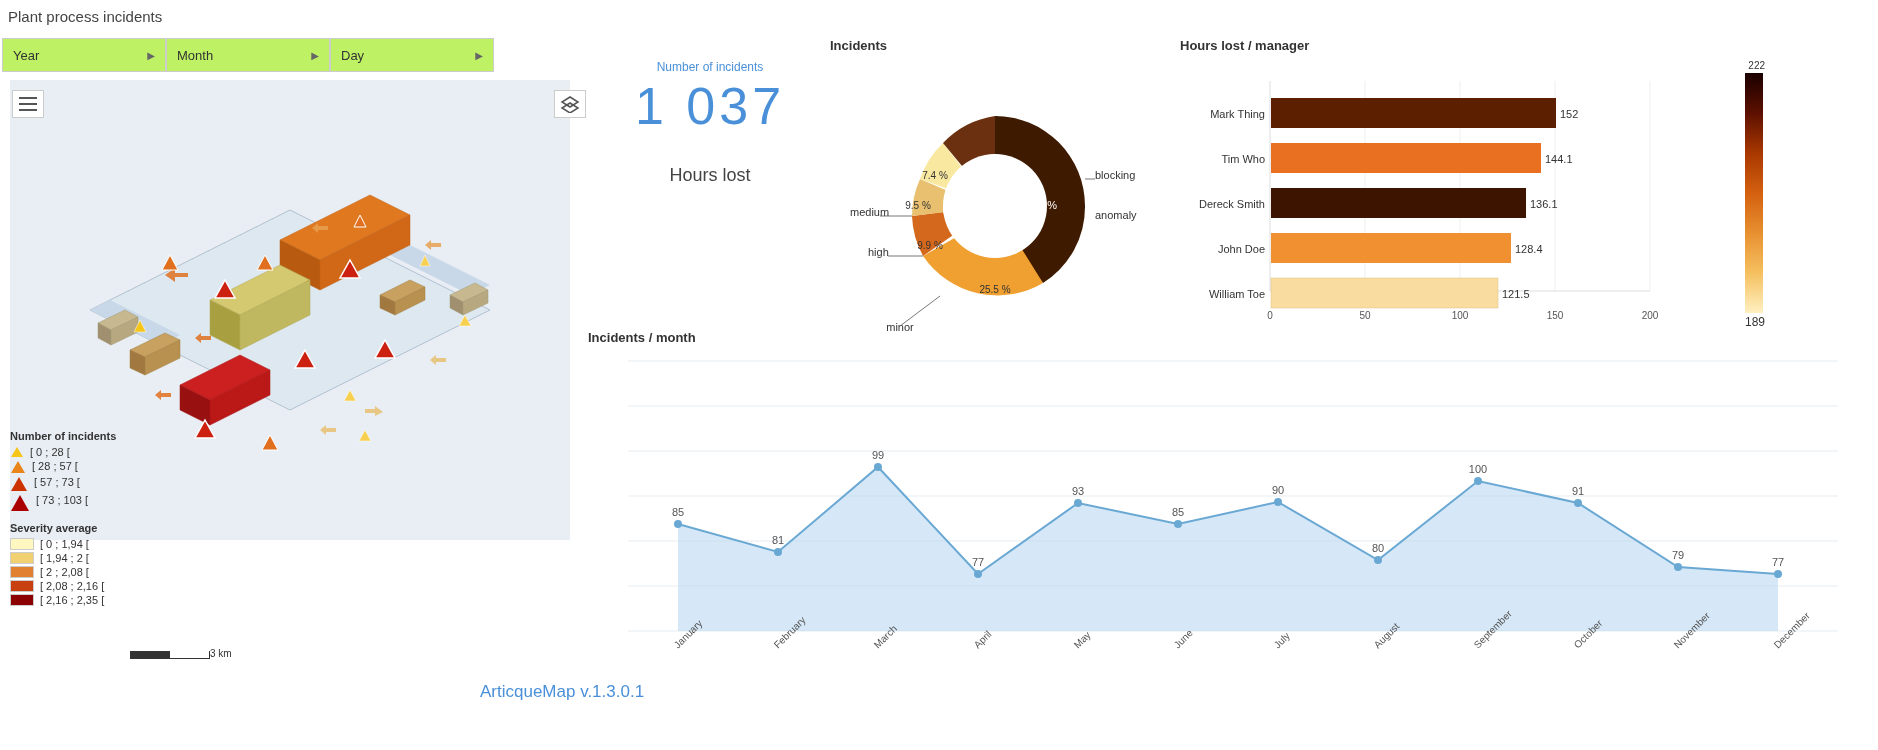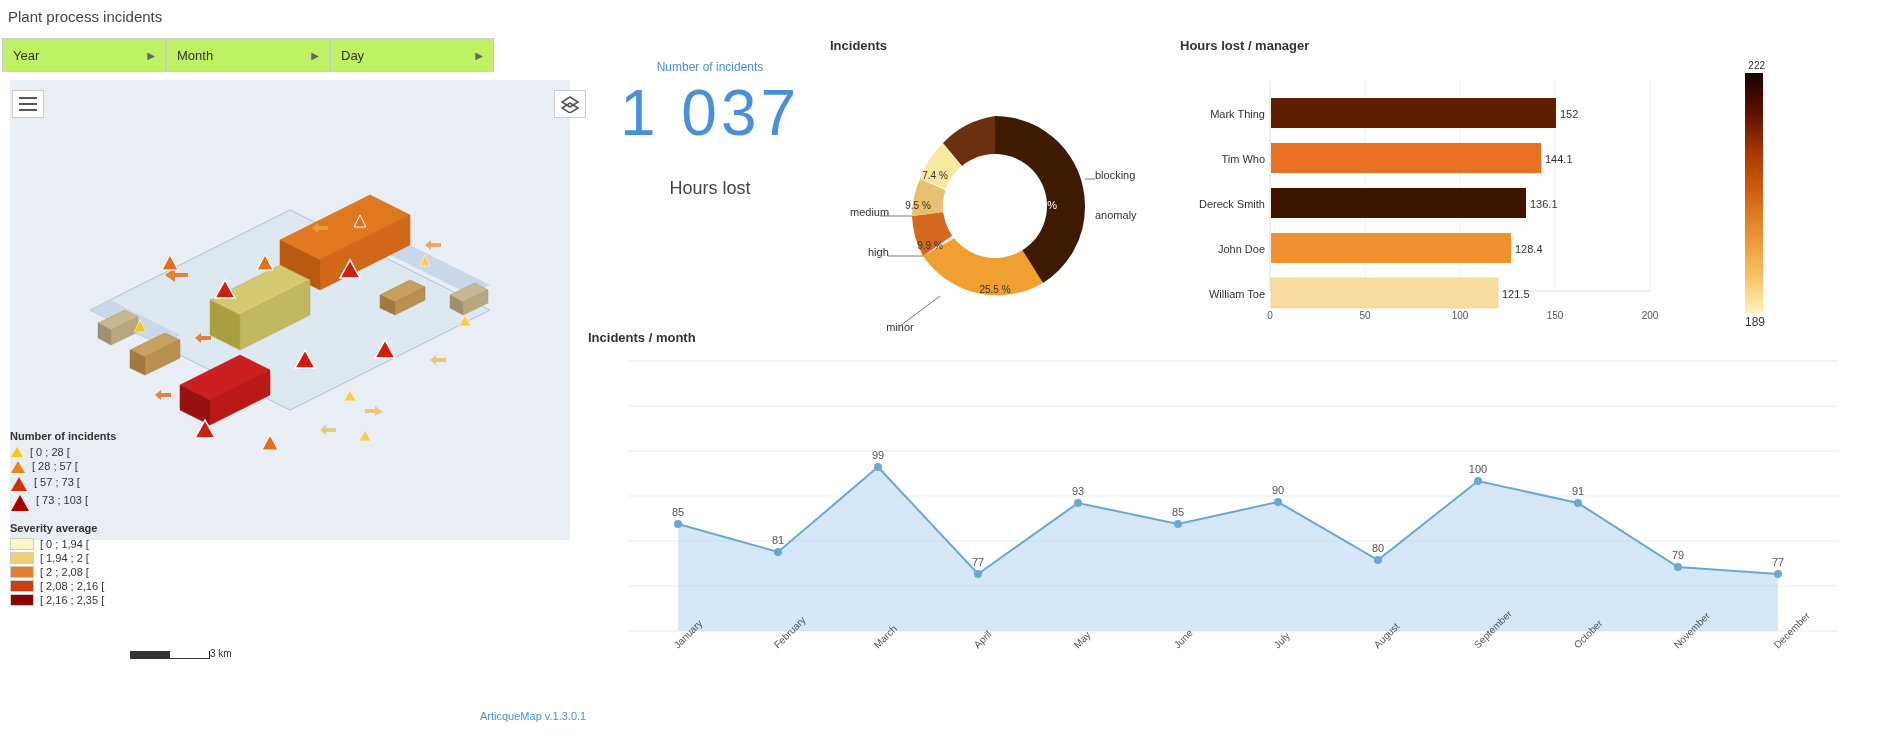--- a/index.html
+++ b/index.html
@@ -134,42 +134,41 @@
       border: 1px solid #333;
       border-top: none;
       background: linear-gradient(to right, #333 50%, #fff 50%);
     }
 
     
     .attribution {
       position: absolute;
       top: 682px;
       left: 480px;
-      font-size: 11px;
+      font-size: 17px;
       color: #4a90d9;
       cursor: pointer;
-      margin-top: 28px;
     }
 
     
     .kpi-section {
       position: absolute;
       top: 60px;
       left: 610px;
       width: 200px;
     }
     .kpi-label {
       color: #4a90d9;
       font-size: 12px;
       text-align: center;
       margin-bottom: 4px;
     }
     .kpi-value {
       color: #4a90d9;
-      font-size: 64px;
+      font-size: 52px;
       font-weight: 300;
       text-align: center;
       letter-spacing: 4px;
       line-height: 1.1;
     }
     .kpi-hours-label {
       color: #444;
       font-size: 18px;
       text-align: center;
       margin-top: 30px;

